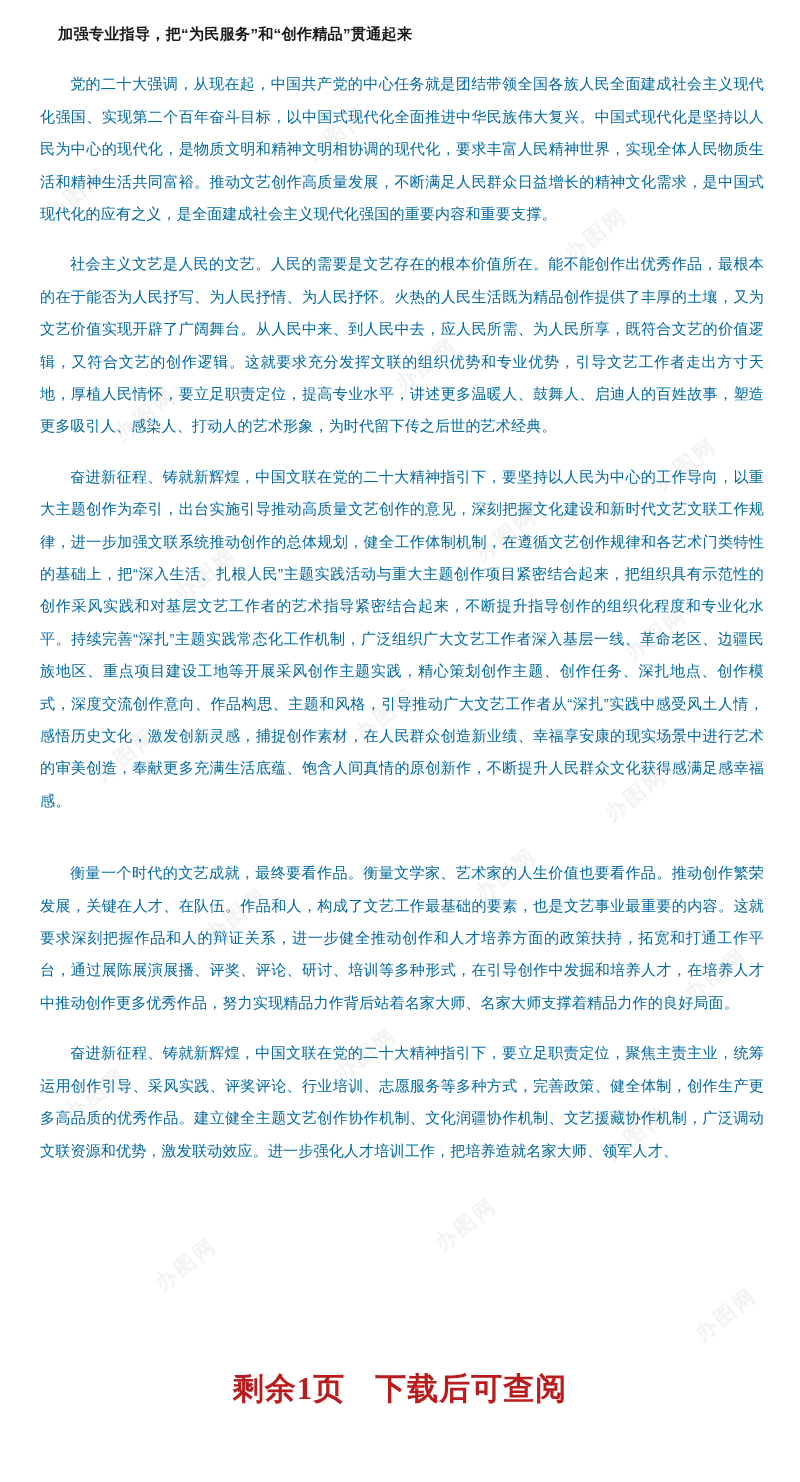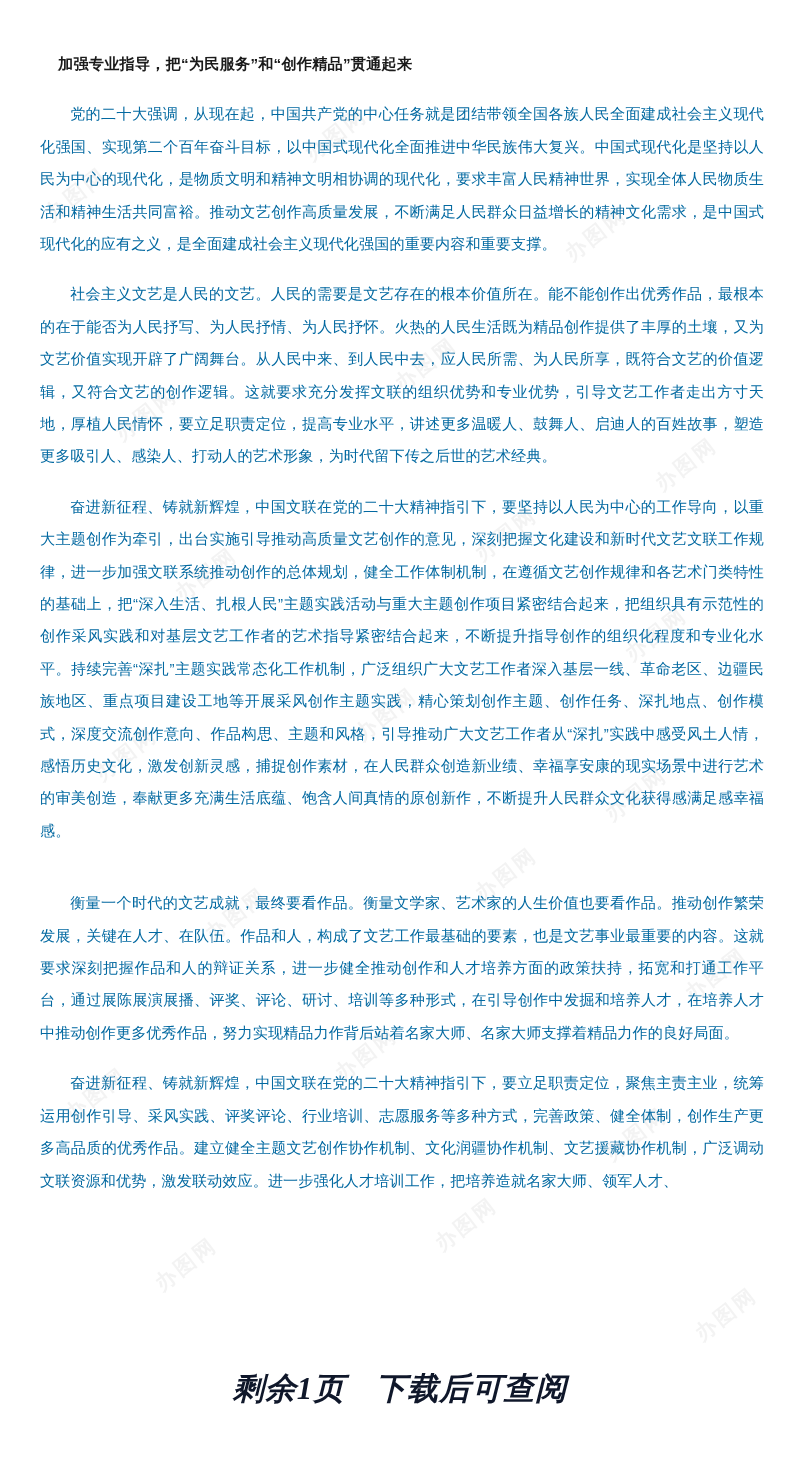--- a/index.html
+++ b/index.html
@@ -27,21 +27,21 @@
   .section-heading {
     font-size: 15.2px;
     font-weight: bold;
     color: #1a1a1a;
     line-height: 1.6;
     margin: 0;
     padding-left: 18px;
     letter-spacing: 0.2px;
   }
   .heading-top {
-    padding-top: 52px;
+    padding-top: 22px;
   }
   .heading-mid {
     padding-top: 22px;
   }
   .para {
     font-size: 15.1px;
     color: #0369a1;
     line-height: 32.4px;
     text-align: justify;
     text-justify: inter-ideograph;
@@ -72,26 +72,25 @@
     font-family: "Liberation Serif", "DejaVu Serif", serif;
   }
 
   .footer-notice {
     position: absolute;
     left: 0;
     right: 0;
     top: 1368px;
     z-index: 3;
     text-align: center;
-    color: #0f172a;
+    color: #b91c1c;
     font-size: 31px;
     font-weight: bold;
     letter-spacing: 1px;
     font-family: "Liberation Serif", "DejaVu Serif", serif;
-    font-style: italic;
   }
   .footer-gap {
     display: inline-block;
     width: 30px;
   }
 </style>
 </head>
 <body>
 
 <div class="page">

